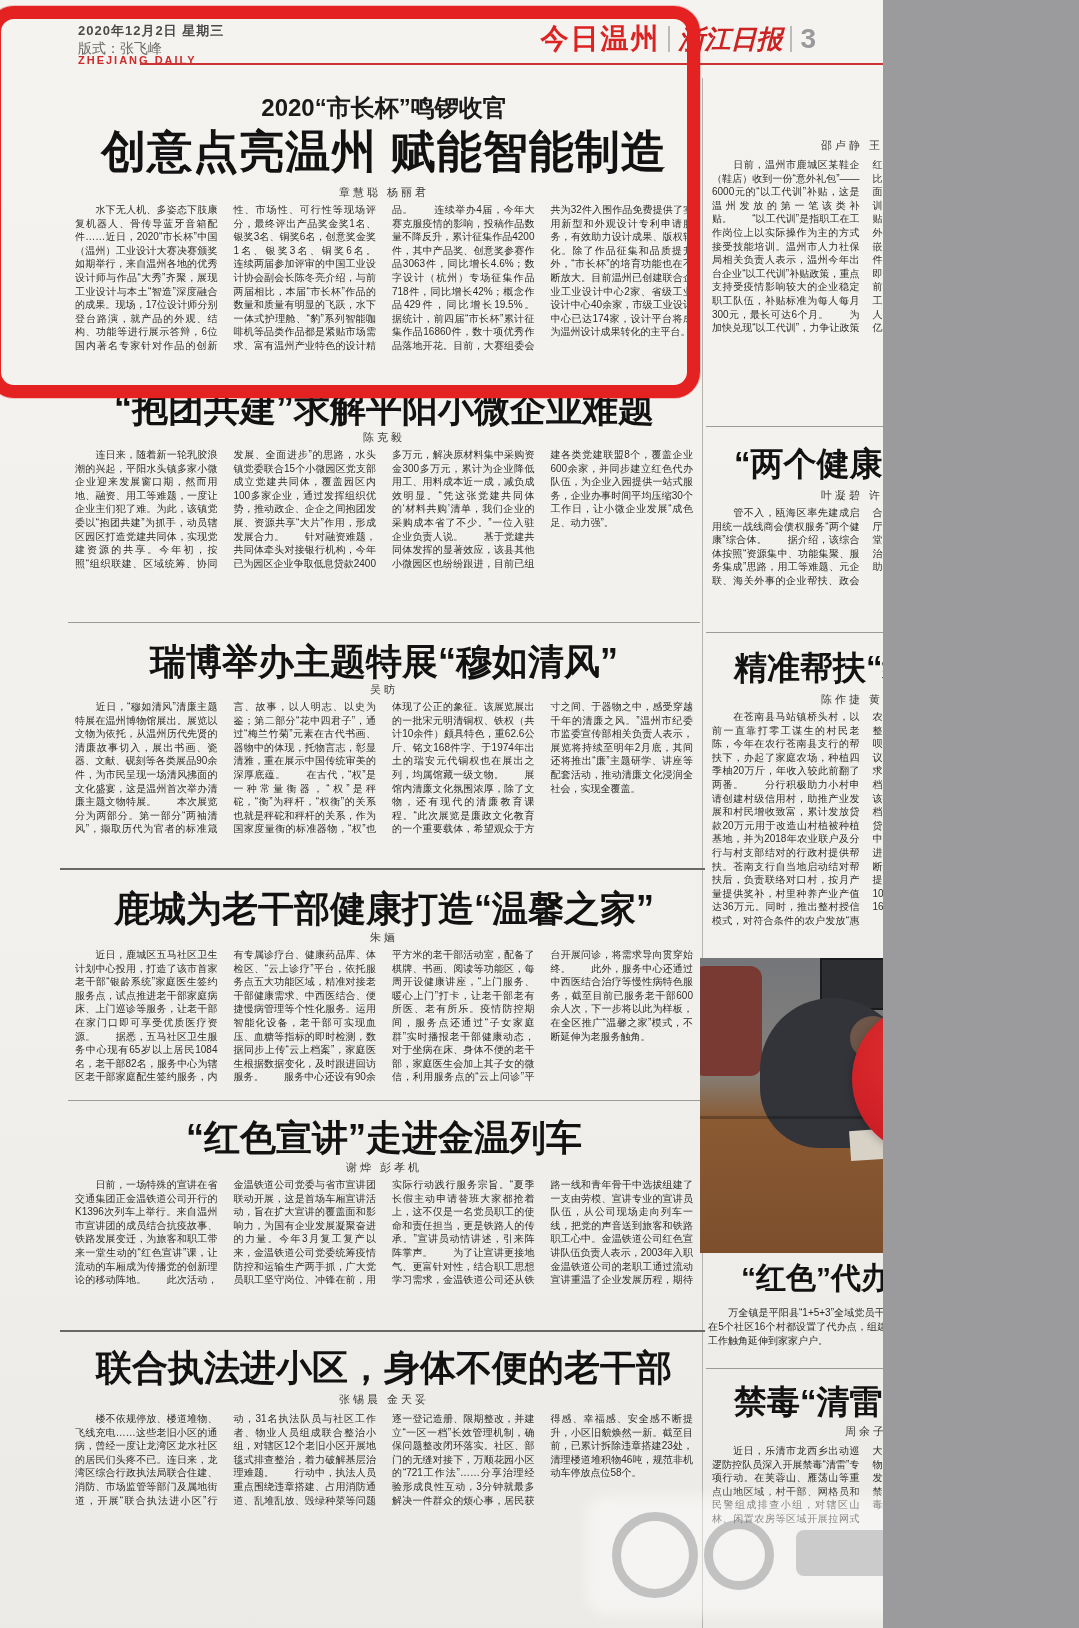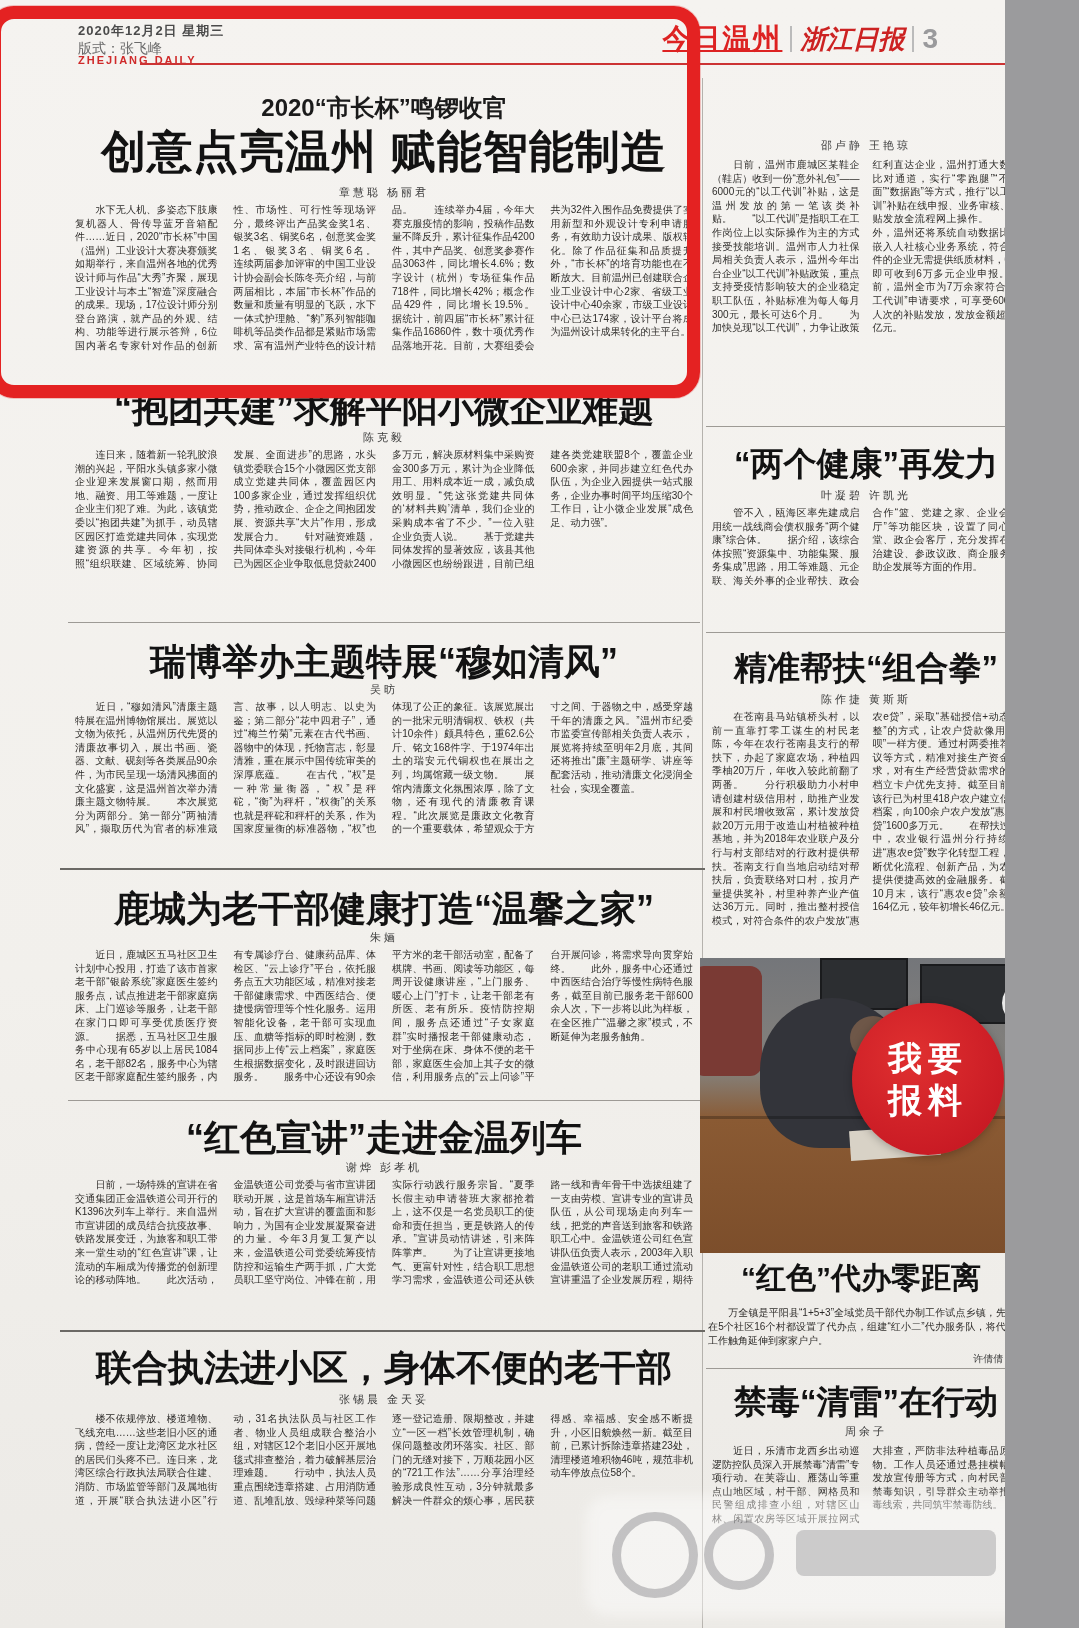--- a/index.html
+++ b/index.html
@@ -1,27 +1,27 @@
 <!DOCTYPE html>
 <html><head>
 <meta charset="utf-8">
 <style>
   * { margin:0; padding:0; box-sizing:border-box; }
   html,body { width:1079px; height:1628px; background:#9b9b9d; font-family:"Liberation Sans","DejaVu Sans",sans-serif; }
-  #stage { position:relative; width:1005px; height:1628px; overflow:hidden; background:#a8a8aa; }
+  #stage { position:relative; width:883px; height:1628px; overflow:hidden; background:#a8a8aa; }
   #paper { position:absolute; left:0; top:0; width:1028px; height:1628px; background:linear-gradient(180deg,#f5f3f0 0%,#f2f0ec 60%,#eceae6 100%); }
   #edge  { position:absolute; left:1028px; top:0; width:51px; height:1628px; background:linear-gradient(90deg,#b9b9bb,#9c9c9e); }
 
   
   .hdr-date   { position:absolute; left:78px; top:22px; font-size:13px; font-weight:bold; color:#4a4a4a; letter-spacing:1px; }
   .hdr-layout { position:absolute; left:78px; top:40px; font-size:14px; color:#6a6a6a; }
   .hdr-en     { position:absolute; left:78px; top:54px; font-size:11px; font-weight:bold; color:#cf2a2a; letter-spacing:2px; }
   .hdr-rule   { position:absolute; left:140px; top:63px; width:872px; height:2px; background:#c33; }
   .hdr-right  { position:absolute; right:67px; top:20px; display:flex; align-items:baseline; gap:8px; }
-  .hr-sec     { font-size:28px; font-weight:bold; color:#d22; letter-spacing:2px;text-decoration:underline; }
+  .hr-sec     { font-size:28px; font-weight:bold; color:#d22; letter-spacing:2px; }
   .hr-sep     { width:2px; height:26px; background:#bbb; align-self:center; }
   .hr-paper   { font-size:26px; font-weight:bold; font-style:italic; color:#c22; font-family:Liberation Sans, sans-serif; }
   .hr-page    { font-size:28px; font-weight:bold; color:#9a9a9c; }
 
   
   #redbox { position:absolute; left:-12px; top:6px; width:712px; height:392px; border:13px solid #e42222; border-radius:26px; z-index:60; pointer-events:none; box-shadow:0 0 0 1px rgba(228,34,34,.25); }
 
   
   .vline  { position:absolute; top:78px; width:1px; background:#b5b2ad; }
   .hline  { position:absolute; height:1px; background:#9d9a95; }

